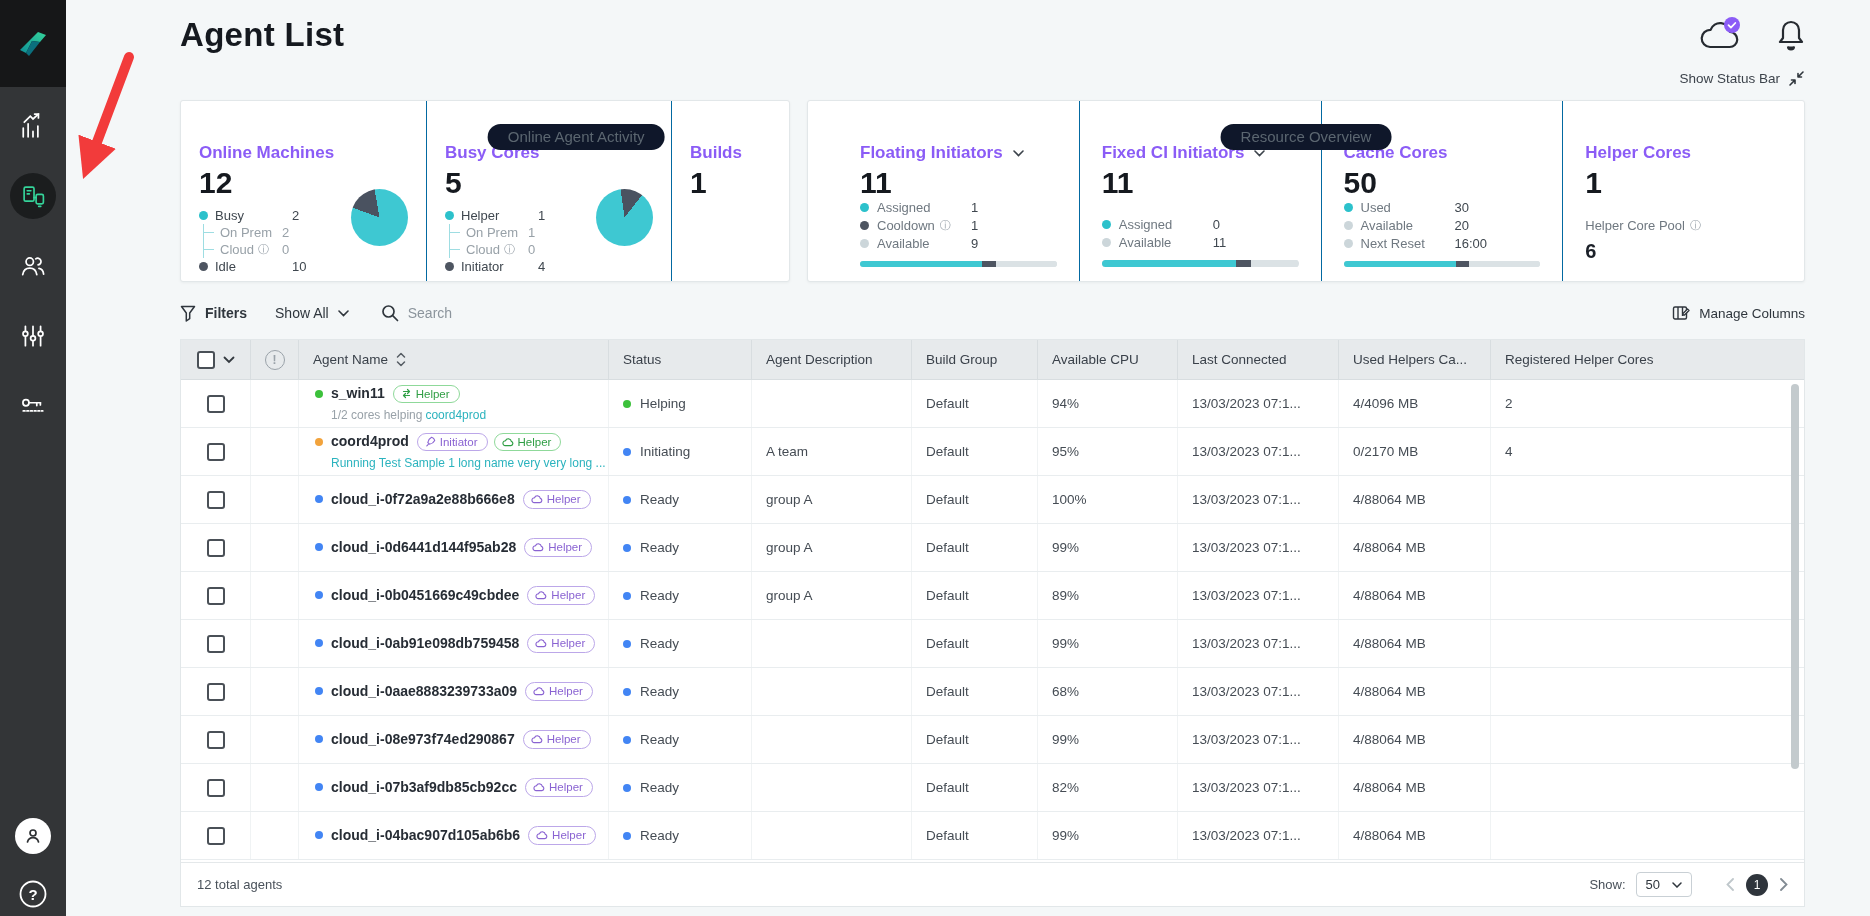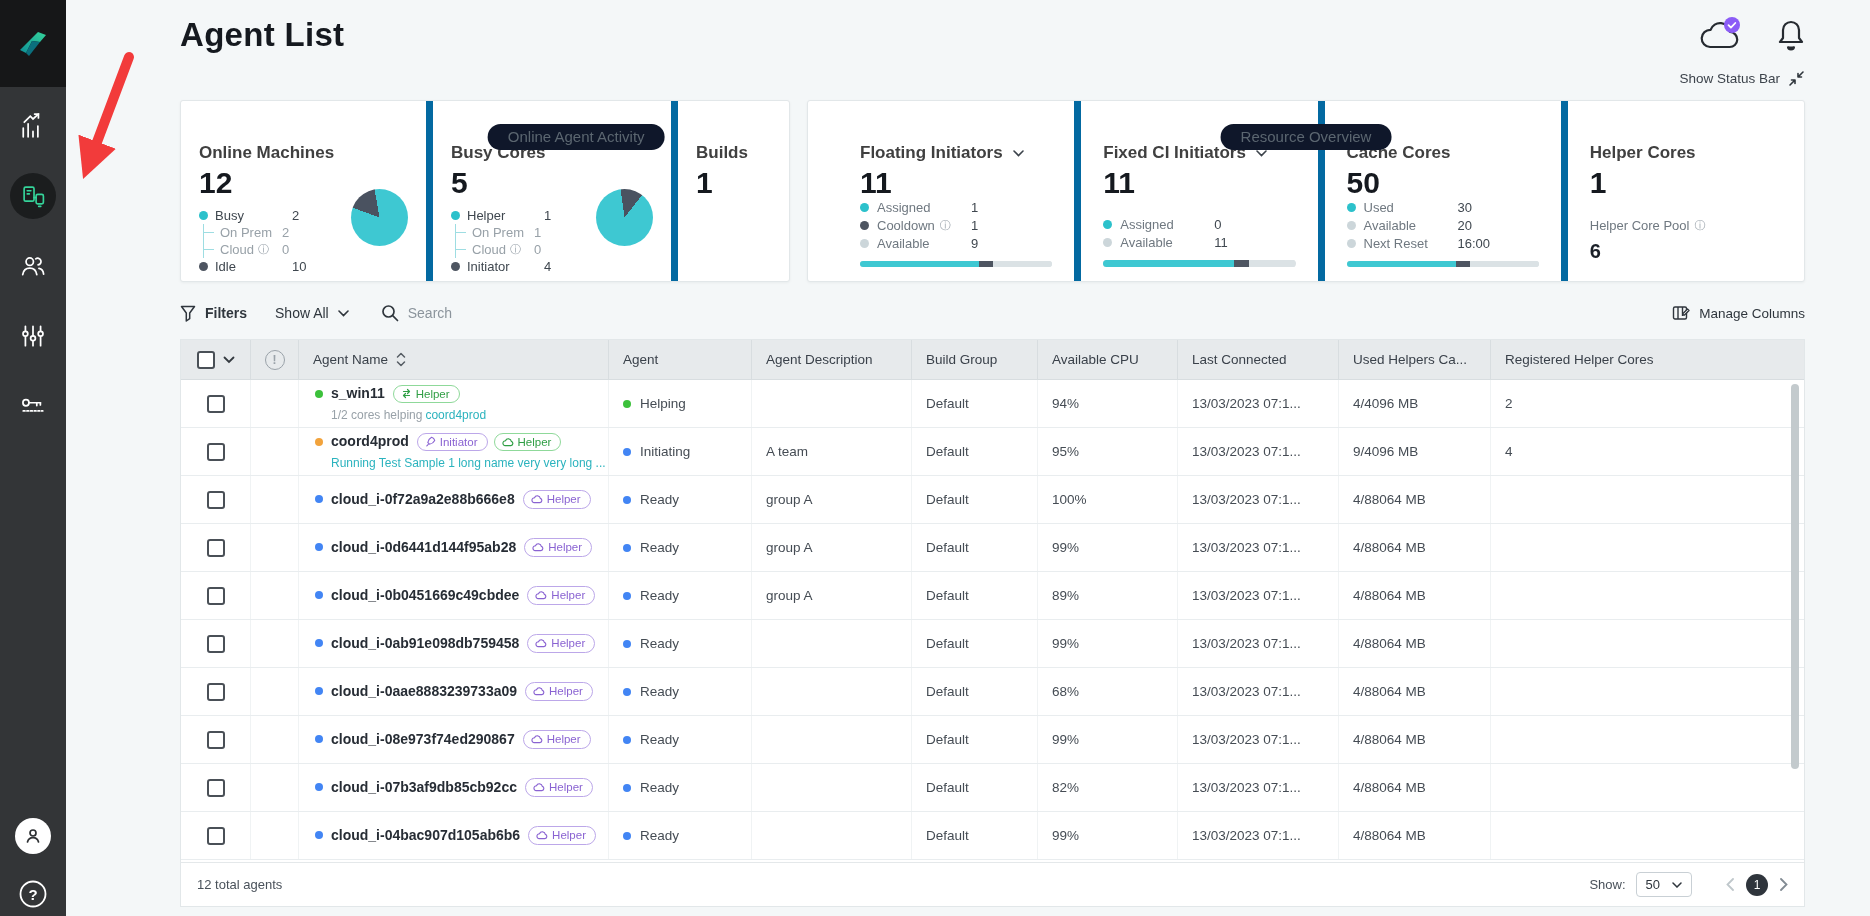--- a/index.html
+++ b/index.html
@@ -30,24 +30,24 @@
   .panels { display:flex; gap:17px; margin-top:46px; height:182px; }
   .panel { position:relative; background:#fff; border:1px solid #e2e7e9; border-radius:3px; box-shadow:0 1px 3px rgba(25,35,45,.05); }
   .panel-activity { width:610px; flex:none; }
   .panel-resource { flex:1;padding-left:30px; }
   .panel-tab { position:absolute; top:-13px; background:#0f172a; color:#5b6670; font-size:15px; padding:4px 20px 5px; border-radius:14px; white-space:nowrap; z-index:2;margin-top:36px; }
   .panel-activity .panel-tab { left:65%; transform:translateX(-50%); }
   .panel-resource .panel-tab { left:50%; transform:translateX(-50%); }
   .panel-body { display:flex; height:100%; }
 
   .stat { position:relative; padding:42px 16px 12px 18px; }
-  .stat + .stat, .rstat + .rstat { border-left:7px solid #0369a1; }
+  .stat + .stat, .rstat + .rstat { border-left:1px solid #0369a1; }
   .stat.w1,.stat.w2 { width:245px; flex:none; }
   .stat.w3 { flex:1; }
-  .stat-label { font-size:17px; font-weight:700; color:#404040; white-space:nowrap; }
+  .stat-label { font-size:17px; font-weight:700; color:#8b5cf6; white-space:nowrap; }
   .stat-value { font-size:30px; font-weight:700; color:#15191f; margin-top:5px; line-height:1; }
   .legend { margin-top:9px; }
   .lg-row { display:flex; align-items:center; height:17px; font-size:13px; color:#3f474f; gap:7px; white-space:nowrap; }
   .dot { width:9px; height:9px; border-radius:50%; flex:none; }
   .dot.teal { background:#2cc1cb; } .dot.dark { background:#4e5561; }
   .dot.light { background:#ccd6da; }
   .lg-children { margin-left:4px; border-left:1.5px solid #9edde2; }
   .lg-children .lg-row { color:#98a1a8; gap:6px; }
   .lg-children .lg-row::before { content:''; width:10px; height:1.5px; background:#9edde2; flex:none; }
   .lg-label { min-width:70px; display:flex; gap:4px; align-items:center; }
@@ -419,21 +419,21 @@
               <path d="M1.5 1.5L6 6l4.5-4.5"></path>
             </svg>
           </div>
           <div class="th center">
             <span class="alert-circle">!</span>
           </div>
           <div class="th">Agent Name<svg width="10" height="15" viewBox="0 0 10 15" fill="none" stroke="#565d64" stroke-width="1.5" stroke-linecap="round" stroke-linejoin="round">
               <path d="M1.5 5L5 1.5 8.5 5"></path>
               <path d="M1.5 10L5 13.5 8.5 10"></path>
             </svg></div>
-          <div class="th">Agent</div>
+          <div class="th">Status</div>
           <div class="th">Agent Description</div>
           <div class="th">Build Group</div>
           <div class="th">Available CPU</div>
           <div class="th">Last Connected</div>
           <div class="th">Used Helpers Ca...</div>
           <div class="th">Registered Helper Cores</div>
         </div>
       <div id="t-body">
           <div class="t-row">
             <div class="td center">
@@ -500,21 +500,21 @@
               </div>
             </div>
             <div class="td">
               <span class="status-dot blue"></span>
               <span>Initiating</span>
             </div>
             <div class="td">A team</div>
             <div class="td">Default</div>
             <div class="td">95%</div>
             <div class="td">13/03/2023 07:1...</div>
-            <div class="td">9/4096 MB</div>
+            <div class="td">0/2170 MB</div>
             <div class="td">4</div>
           </div>
           <div class="t-row">
             <div class="td center">
               <span class="cbx"></span>
             </div>
             <div class="td center"></div>
             <div class="td name-cell">
               <div class="name-line">
                 <span class="agent-dot blue"></span>

